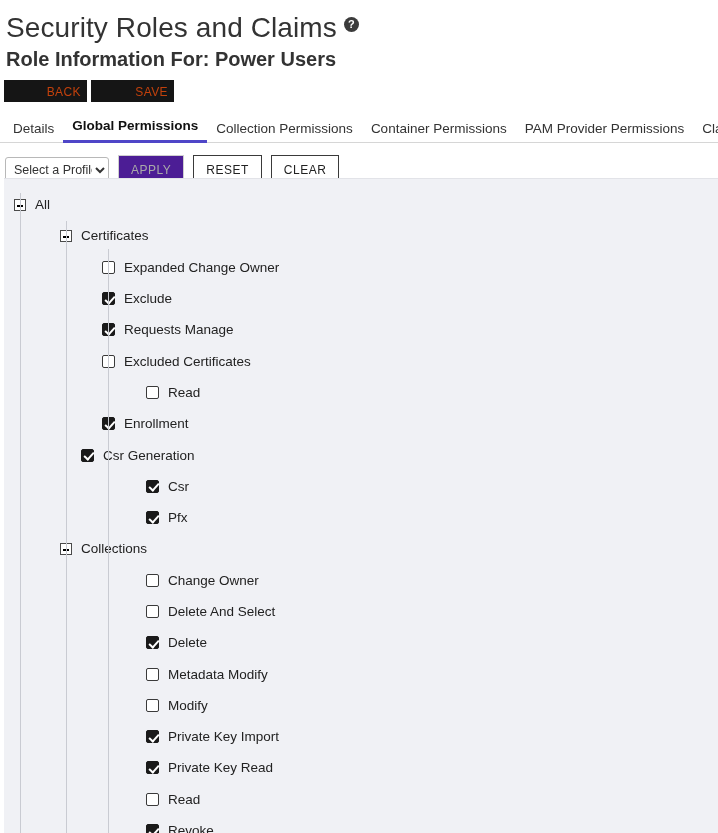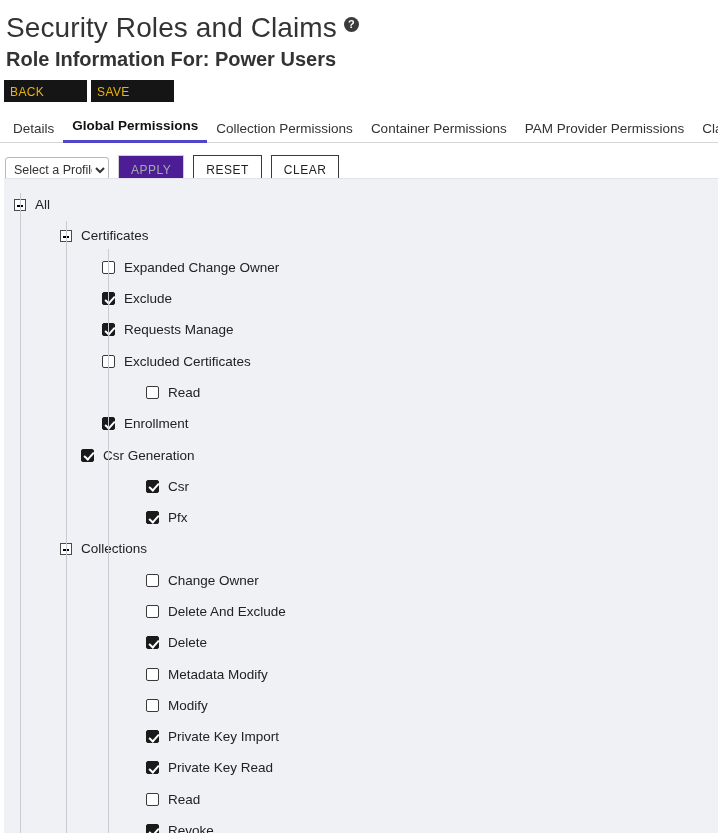--- a/index.html
+++ b/index.html
@@ -48,28 +48,28 @@
   }
 
   
   .action-bar {
     display: flex;
     gap: 4px;
     padding: 8px 0 0 4px;
   }
   .btn-dark {
     background: #151515;
-    color: #eab308;
+    color: #c2410c;
     border: none;
     font-size: 12px;
     letter-spacing: 0.4px;
     width: 83px;
     height: 22px;
     line-height: 22px;
-    text-align: left;
+    text-align: right;
     cursor: pointer;
     font-family: "Liberation Sans", sans-serif;
   }
 
   
   .tabs {
     display: flex;
     align-items: flex-end;
     border-bottom: 1px solid #d6d6d6;
     margin-top: 12px;
@@ -281,21 +281,21 @@
         <div class="node" style="padding-left: 56px;">
           <span class="toggle"></span>
           <span class="label">Collections</span>
         </div>
         <div class="node" style="padding-left: 142px;">
           <span class="chk"></span>
           <span class="label">Change Owner</span>
         </div>
         <div class="node" style="padding-left: 142px;">
           <span class="chk"></span>
-          <span class="label">Delete And Exclude</span>
+          <span class="label">Delete And Select</span>
         </div>
         <div class="node" style="padding-left: 142px;">
           <span class="chk checked"></span>
           <span class="label">Delete</span>
         </div>
         <div class="node" style="padding-left: 142px;">
           <span class="chk"></span>
           <span class="label">Metadata Modify</span>
         </div>
         <div class="node" style="padding-left: 142px;">

